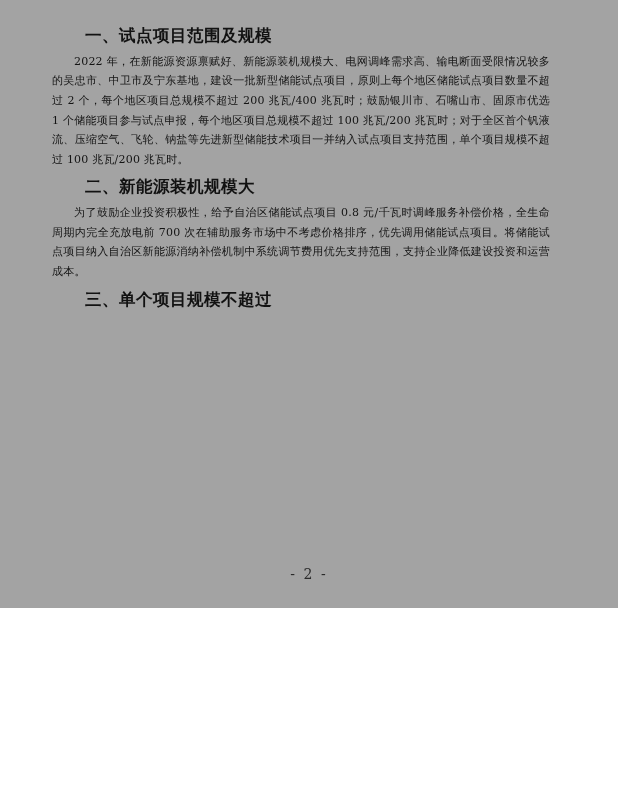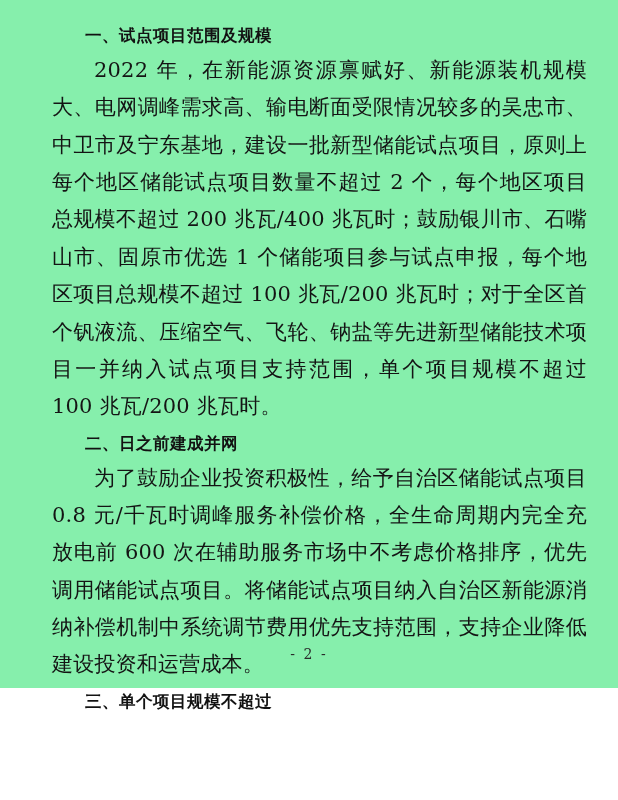--- a/index.html
+++ b/index.html
@@ -10,40 +10,40 @@
   body {
     width: 618px;
     height: 800px;
     font-family: "DejaVu Serif", "Liberation Serif", serif;
     color: #1a1a1a;
     position: relative;
     overflow: hidden;
   }
   .page {
     width: 618px;
-    height: 688px;
+    height: 608px;
     box-sizing: border-box;
-    padding: 22px 31px 0 52px;
+    padding: 22px 68px 0 52px;
     position: relative;
-    background: #86efac;
+    background: #a3a3a3;
   }
   .section {
     margin: 0;
   }
   .heading {
     font-size: 16.5px;
     font-weight: bold;
     line-height: 1.75;
     letter-spacing: 0.5px;
     text-indent: 2em;
     margin: 0 0 1px 0;
     color: #121212;
   }
   .para {
-    font-size: 21px;
+    font-size: 11px;
     line-height: 1.78;
     text-indent: 2em;
     margin: 0 0 1px 0;
     text-align: justify;
     text-justify: inter-ideograph;
     letter-spacing: 0.2px;
     color: #141414;
   }
   .gap-sm { height: 3px; }
   .footer {
@@ -64,22 +64,22 @@
 <div class="page">
 
   <div class="section">
     <p class="heading">一、试点项目范围及规模</p>
     <p class="para">2022 年，在新能源资源禀赋好、新能源装机规模大、电网调峰需求高、输电断面受限情况较多的吴忠市、中卫市及宁东基地，建设一批新型储能试点项目，原则上每个地区储能试点项目数量不超过 2 个，每个地区项目总规模不超过 200 兆瓦/400 兆瓦时；鼓励银川市、石嘴山市、固原市优选 1 个储能项目参与试点申报，每个地区项目总规模不超过 100 兆瓦/200 兆瓦时；对于全区首个钒液流、压缩空气、飞轮、钠盐等先进新型储能技术项目一并纳入试点项目支持范围，单个项目规模不超过 100 兆瓦/200 兆瓦时。</p>
   </div>
 
   <div class="gap-sm"></div>
 
   <div class="section">
-    <p class="heading">二、日之前建成并网</p>
-    <p class="para">为了鼓励企业投资积极性，给予自治区储能试点项目 0.8 元/千瓦时调峰服务补偿价格，全生命周期内完全充放电前 600 次在辅助服务市场中不考虑价格排序，优先调用储能试点项目。将储能试点项目纳入自治区新能源消纳补偿机制中系统调节费用优先支持范围，支持企业降低建设投资和运营成本。</p>
+    <p class="heading">二、新能源装机规模大</p>
+    <p class="para">为了鼓励企业投资积极性，给予自治区储能试点项目 0.8 元/千瓦时调峰服务补偿价格，全生命周期内完全充放电前 700 次在辅助服务市场中不考虑价格排序，优先调用储能试点项目。将储能试点项目纳入自治区新能源消纳补偿机制中系统调节费用优先支持范围，支持企业降低建设投资和运营成本。</p>
   </div>
 
   <div class="gap-sm"></div>
 
   <div class="section">
     <p class="heading">三、单个项目规模不超过</p>
   </div>
 
   <div class="footer">- 2 -</div>
 

